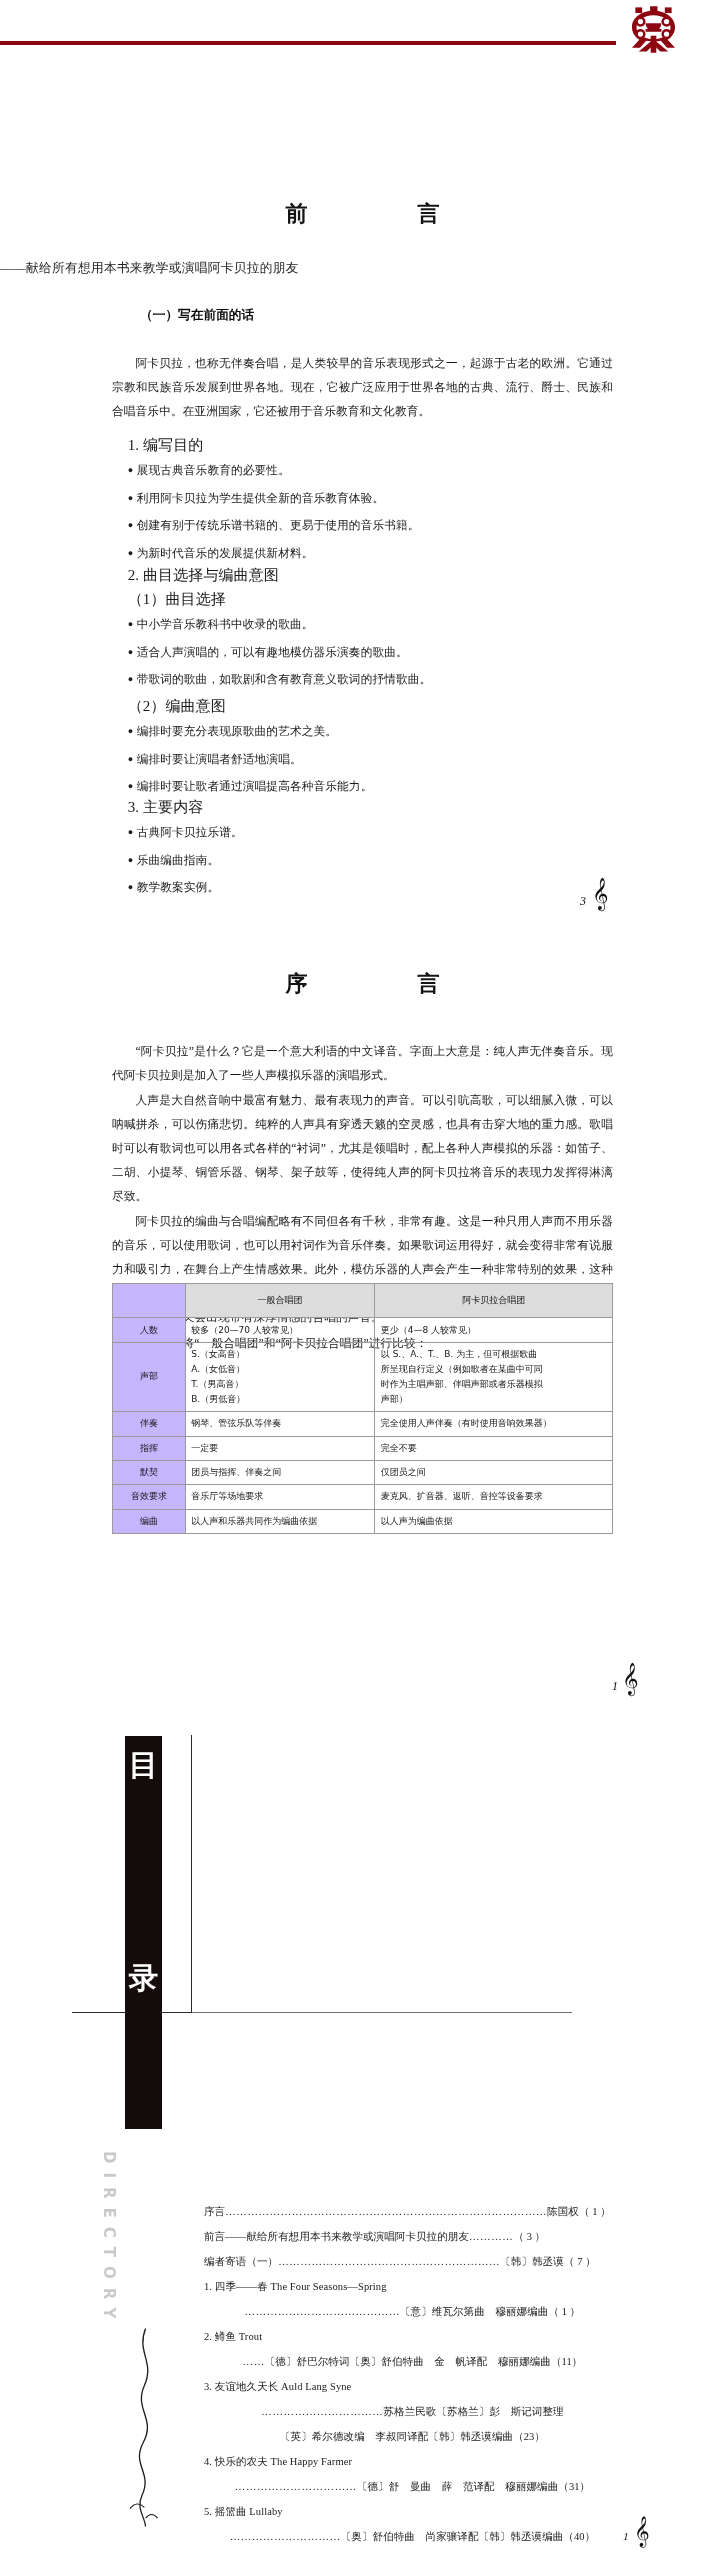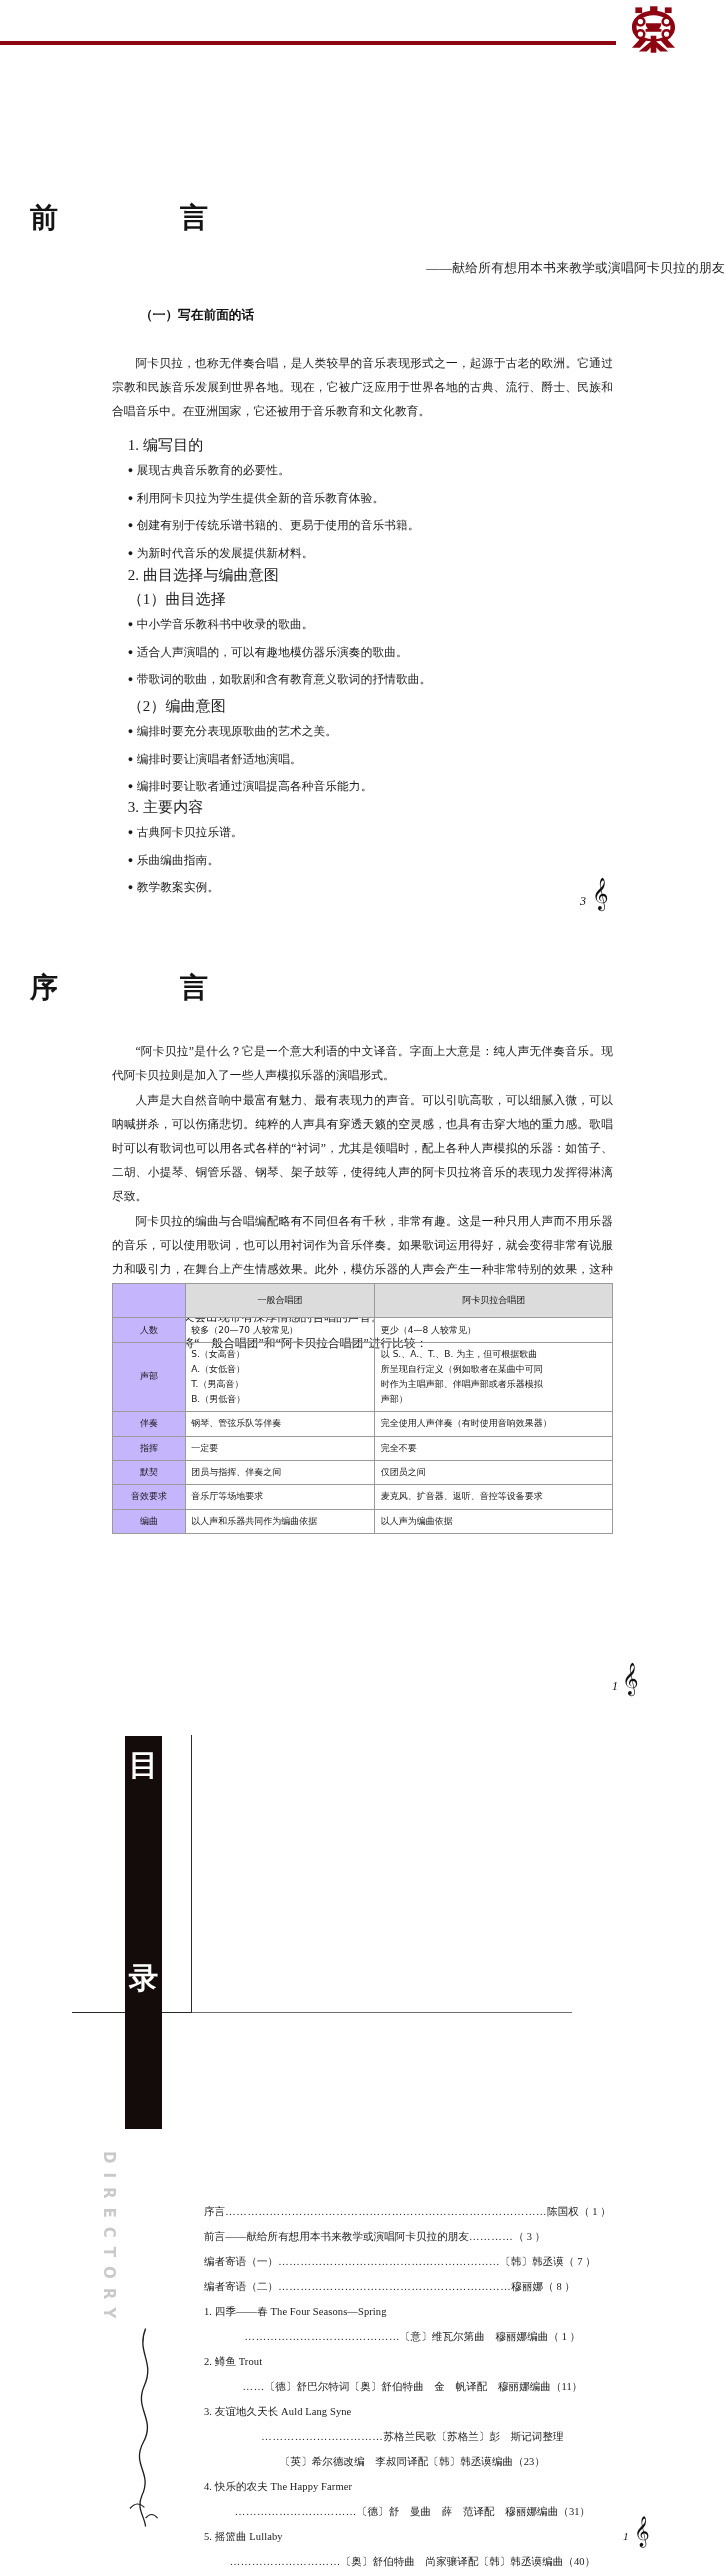--- a/index.html
+++ b/index.html
@@ -33,35 +33,34 @@
   }
   .brand-logo{
     position:absolute;
     left:625px; top:4.2px;
     width:57px; height:51px;
   }
 
   .big-title{
     position:absolute;
     left:0; right:0;
-    text-align:left;
+    text-align:center;
     font-family:"DejaVu Sans","Liberation Sans",sans-serif;
     font-weight:bold;
-    font-size:28px;
+    font-size:22px;
     letter-spacing:22px;
     text-indent:22px;
     color:#141414;
-    padding-left:8px;
   }
   #preface-title{top:199px;}
 
   .title-sub{
     position:absolute;
     left:0; right:0;
-    text-align:right;
+    text-align:left;
     font-size:12.7px;
     font-family:"Liberation Serif","DejaVu Serif",serif;
     color:#1e1e1e;
     letter-spacing:0.3px;
   }
   #preface-subtitle{top:260px;}
 
   .section-head{
     position:absolute;
     font-family:"DejaVu Sans","Liberation Sans",sans-serif;
@@ -447,21 +446,20 @@
   </svg>
 
   <div class="toc-list">
 
     <span class="toc-line"><span>序言</span><span class="toc-dots">……………………………………………………………………………</span><span>陈国权</span><span>（ 1 ）</span></span>
 
     <span class="toc-line"><span>前言——献给所有想用本书来教学或演唱阿卡贝拉的朋友</span><span class="toc-dots">…………</span><span>（ 3 ）</span></span>
 
     <span class="toc-line"><span>编者寄语（一）</span><span class="toc-dots">……………………………………………………</span><span>〔韩〕韩丞谟</span><span>（ 7 ）</span></span>
 
-    <span class="toc-line"><span>编者寄语（二）</span><span class="toc-dots">………………………………………………………</span><span>穆丽娜</span><span>（ 8 ）</span></span>
 
     <span class="toc-line"><span>1. 四季——春 The Four Seasons—Spring</span></span>
     <span class="toc-line r"><span class="toc-dots">……………………………………</span><span>〔意〕维瓦尔第曲　穆丽娜编曲</span><span>（ 1 ）</span></span>
 
     <span class="toc-line"><span>2. 鳟鱼 Trout</span></span>
     <span class="toc-line r"><span class="toc-dots">……</span><span>〔德〕舒巴尔特词〔奥〕舒伯特曲　金　帆译配　穆丽娜编曲</span><span>（11）</span></span>
 
     <span class="toc-line"><span>3. 友谊地久天长 Auld Lang Syne</span></span>
     <span class="toc-line r"><span class="toc-dots">……………………………</span><span>苏格兰民歌〔苏格兰〕彭　斯记词整理</span></span>
     <span class="toc-line r"><span>〔英〕希尔德改编　李叔同译配〔韩〕韩丞谟编曲</span><span>（23）</span></span>

